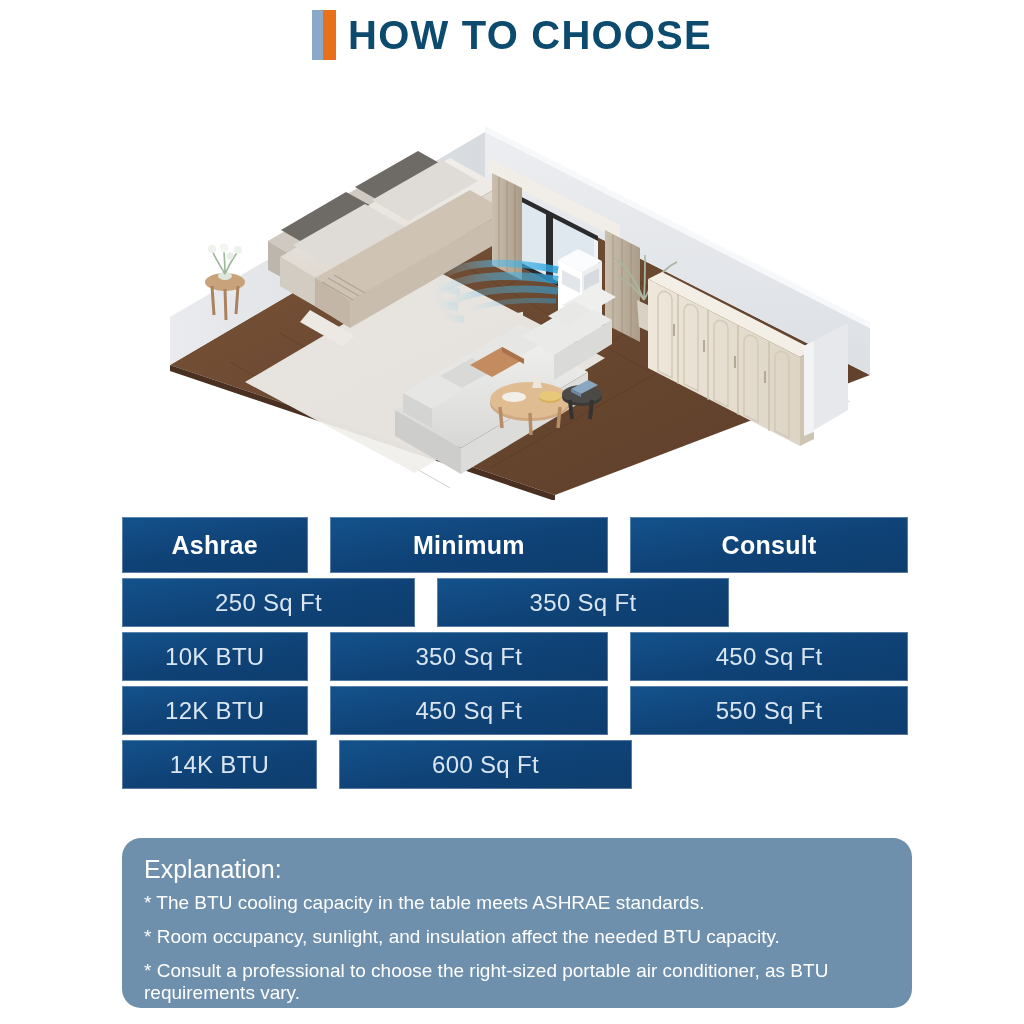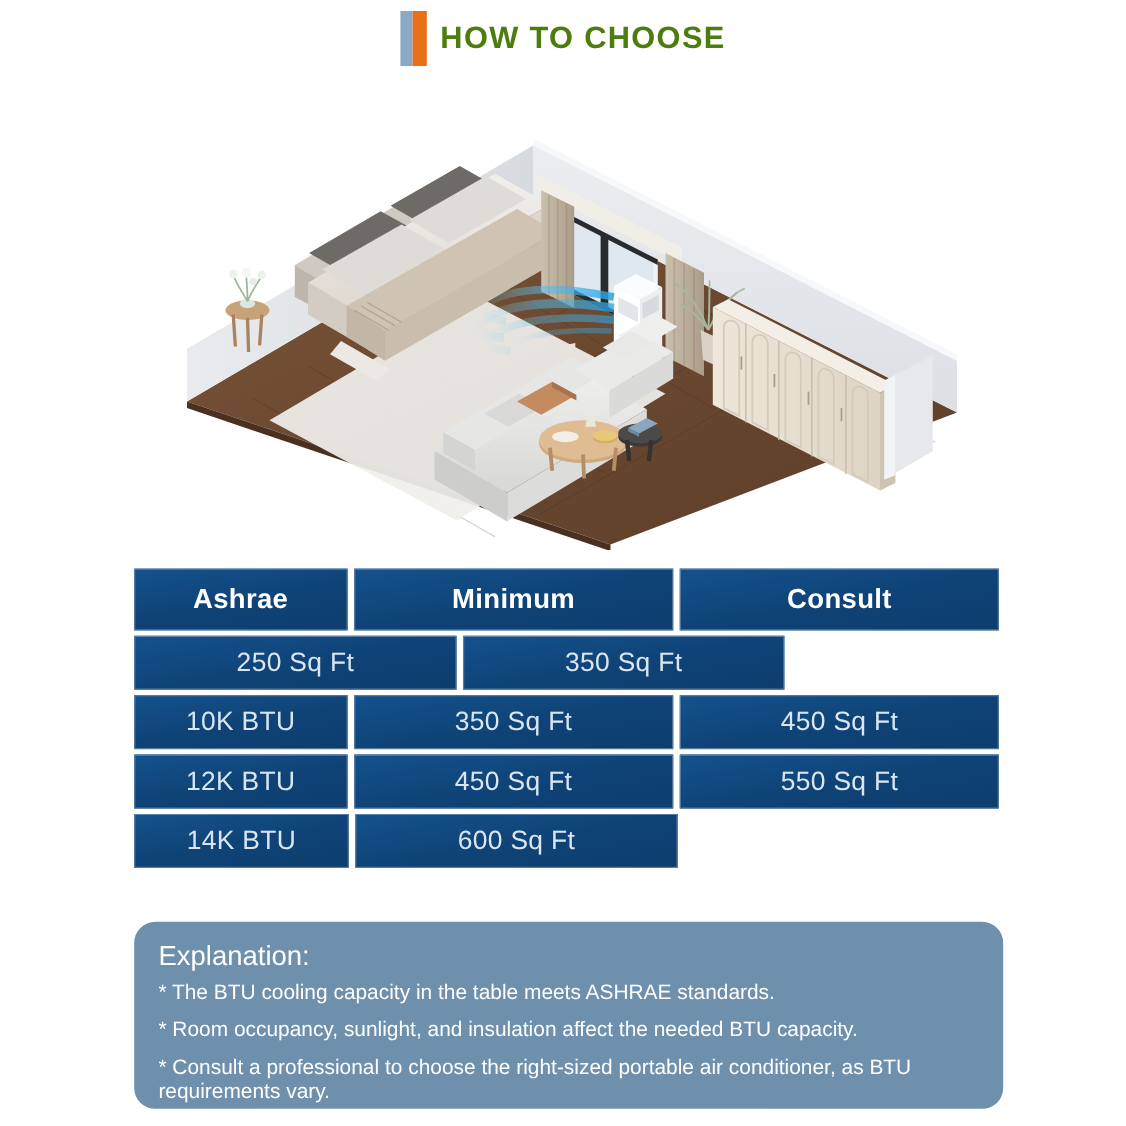--- a/index.html
+++ b/index.html
@@ -16,35 +16,35 @@
   .title-wrap{
     position:absolute;left:0;top:6px;width:1024px;height:58px;
     display:flex;align-items:center;justify-content:center;
   }
   .title-accent{
     display:flex;height:50px;margin-right:12px;
   }
   .title-accent .bar-blue{width:11px;height:50px;background:#8aa8c8;}
   .title-accent .bar-orange{width:13px;height:50px;background:#e8701a;}
   .title-text{
-    font-size:28px;font-weight:bold;color:#4d7c0f;
+    font-size:40px;font-weight:bold;color:#0c4a6e;
     letter-spacing:1.2px;line-height:50px;white-space:nowrap;
   }
 
   
   .room-stage{
     position:absolute;left:150px;top:110px;width:740px;height:390px;
   }
   .room-svg{display:block;width:740px;height:390px;}
 
   
   .btu-table{
     position:absolute;left:122px;top:517px;width:786px;
   }
-  .trow{display:flex;width:100%;margin-bottom:5px;}
+  .trow{display:flex;width:100%;margin-bottom:5px;gap:16px;}
   .trow:last-child{margin-bottom:0;}
   .cell{
     background:#10477c;
     box-sizing:border-box;
     display:flex;align-items:center;justify-content:center;
     box-shadow:inset 0 0 0 1px rgba(255,255,255,0.30);
     background-image:linear-gradient(170deg,#14528c 0%,#0f4276 55%,#0e3d6e 100%);
   }
   .c1{width:195px;margin-right:6px;}
   .c2{width:293px;margin-right:6px;}

